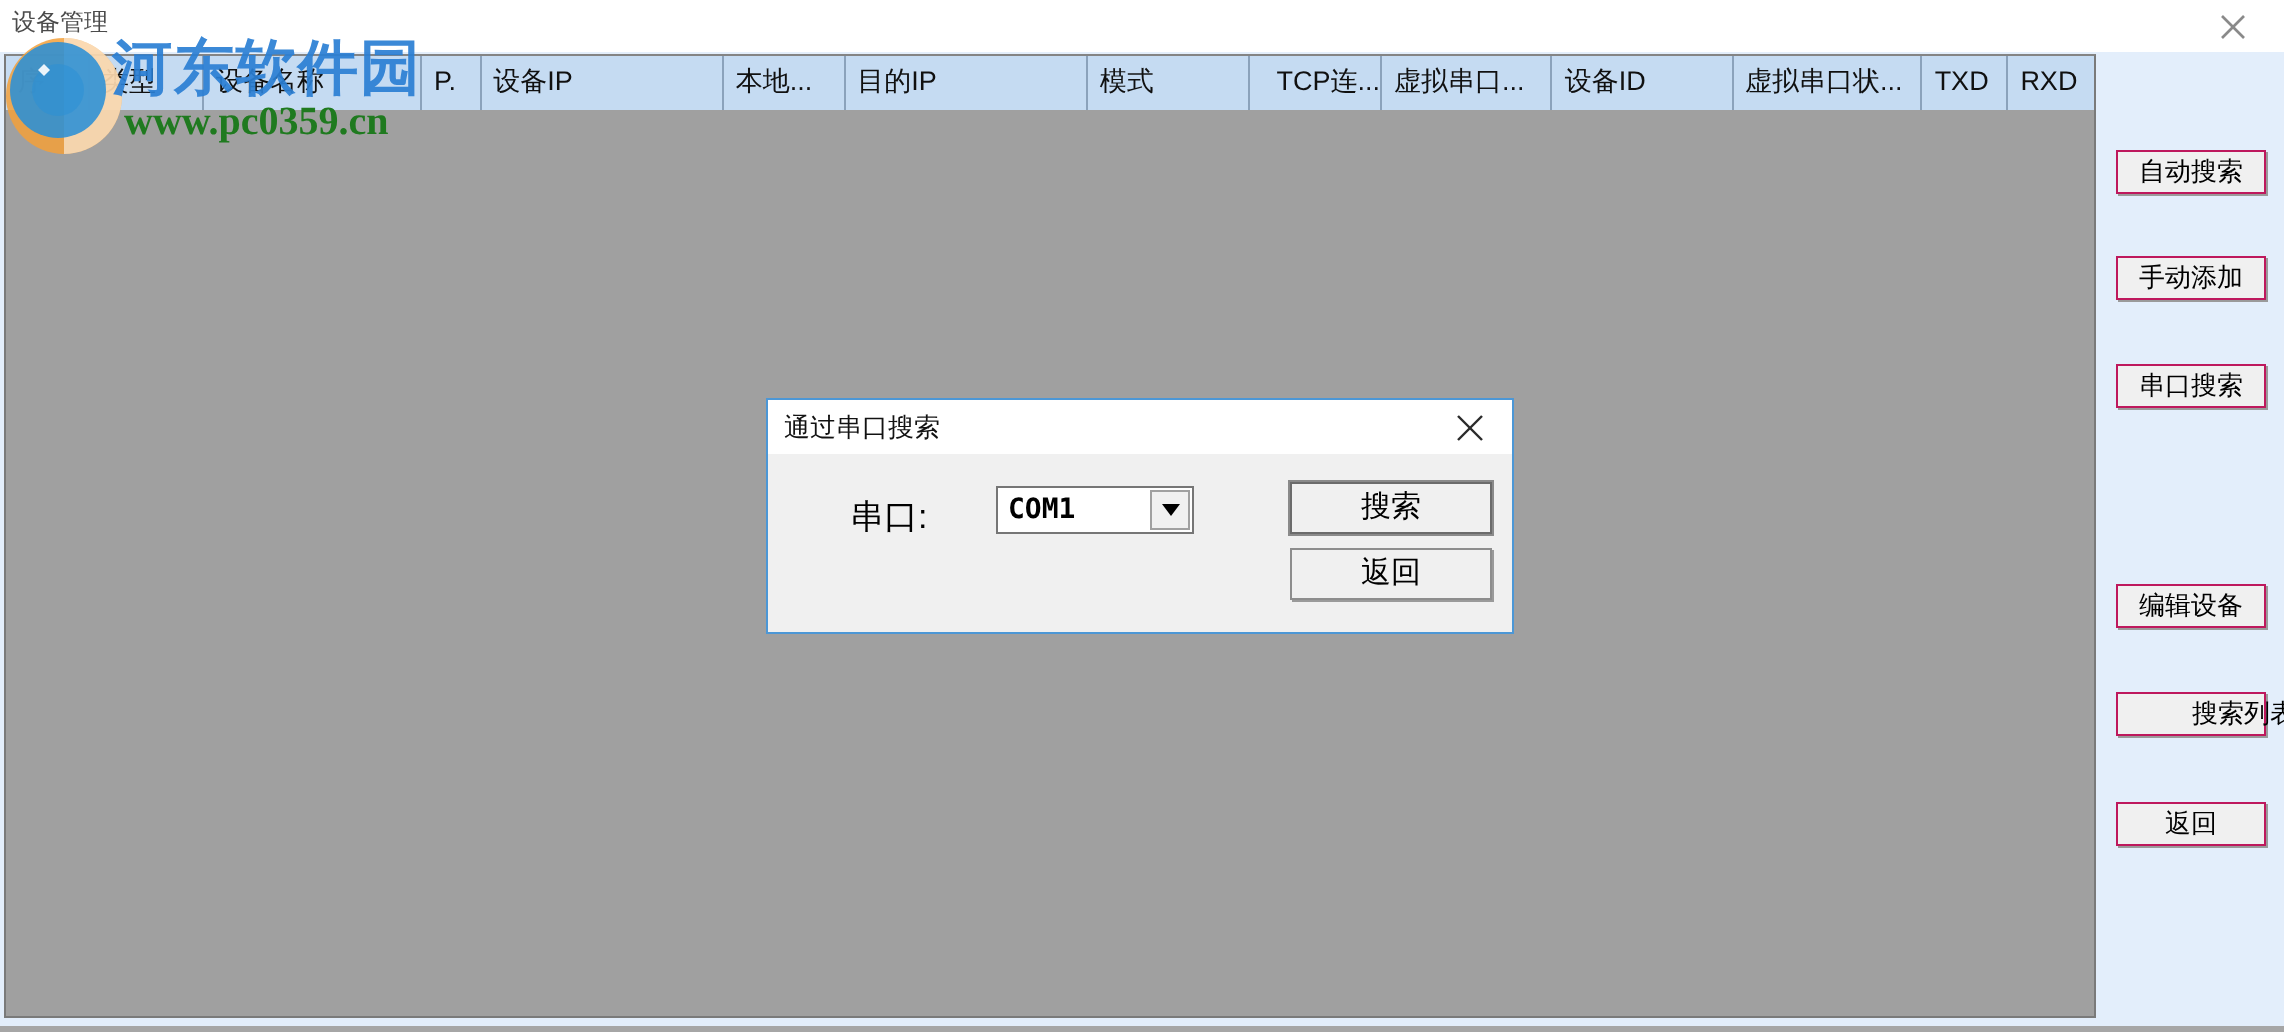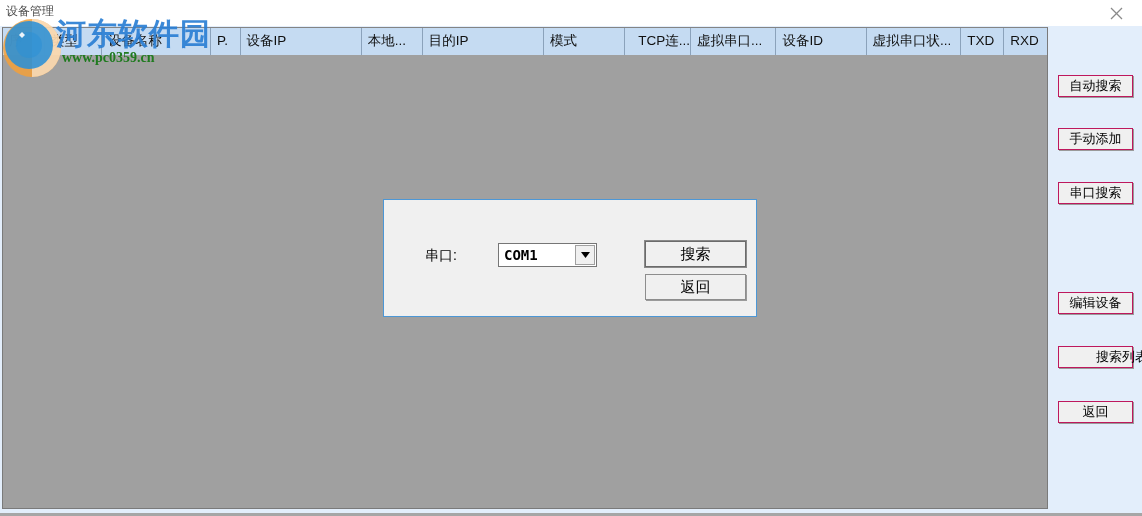--- a/index.html
+++ b/index.html
@@ -156,21 +156,21 @@
     font-size: 30px;
     font-weight: bold;
     color: #2b7fd4;
     letter-spacing: 1px;
     white-space: nowrap;
     opacity: 0.92;
   }
   #watermark-url {
     position: absolute;
     left: 62px; top: 46px;
-    font-size: 14px;
+    font-size: 20px;
     font-weight: bold;
     color: #1f7a1f;
     white-space: nowrap;
     font-family: "Liberation Serif", "DejaVu Serif", serif;
   }
 
   
   #serial-search-dialog {
     position: absolute;
     left: 383px; top: 199px;
@@ -209,21 +209,21 @@
   #dialog-body {
     position: absolute;
     left: 0; top: 27px;
     width: 372px;
     height: 89px;
     background: #f0f0f0;
   }
   #serial-port-label {
     position: absolute;
     left: 41px; top: 20px;
-    font-size: 14px;
+    font-size: 17px;
     color: #000;
     white-space: nowrap;
   }
   #serial-port-select {
     position: absolute;
     left: 114px; top: 16px;
     width: 99px;
     height: 24px;
     background: #ffffff;
     border: 1px solid #767676;
@@ -333,20 +333,29 @@
       <circle cx="27" cy="27" r="24" fill="#2b8fd6" opacity="0.88"></circle>
       <path d="M27 3 a24 24 0 0 0 0 48 a16 16 0 0 1 0 -48 z" fill="#ffffff" opacity="0.75"></path>
       <circle cx="27" cy="27" r="13" fill="#2b8fd6" opacity="0.55"></circle>
       <path d="M20 14 l3 3 l-3 3 l-3 -3 z" fill="#ffffff" opacity="0.9"></path>
     </svg>
     <div id="watermark-title">河东软件园</div>
     <div id="watermark-url">www.pc0359.cn</div>
   </div>
 
   <div id="serial-search-dialog">
+    <div id="dialog-title-bar">
+      <div id="dialog-title-text">通过串口搜索</div>
+      <div id="dialog-close-button">
+        <svg width="14" height="14" viewBox="0 0 14 14">
+          <line x1="1" y1="1" x2="13" y2="13" stroke="#2a2a2a" stroke-width="1.2"></line>
+          <line x1="13" y1="1" x2="1" y2="13" stroke="#2a2a2a" stroke-width="1.2"></line>
+        </svg>
+      </div>
+    </div>
     <div id="dialog-body">
       <div id="serial-port-label">串口:</div>
       <div id="serial-port-select">
         <div id="serial-port-select-value">COM1</div>
         <div id="serial-port-select-arrow">
           <svg width="9" height="6" viewBox="0 0 9 6">
             <polygon points="0,0 9,0 4.5,6" fill="#000000"></polygon>
           </svg>
         </div>
       </div>

